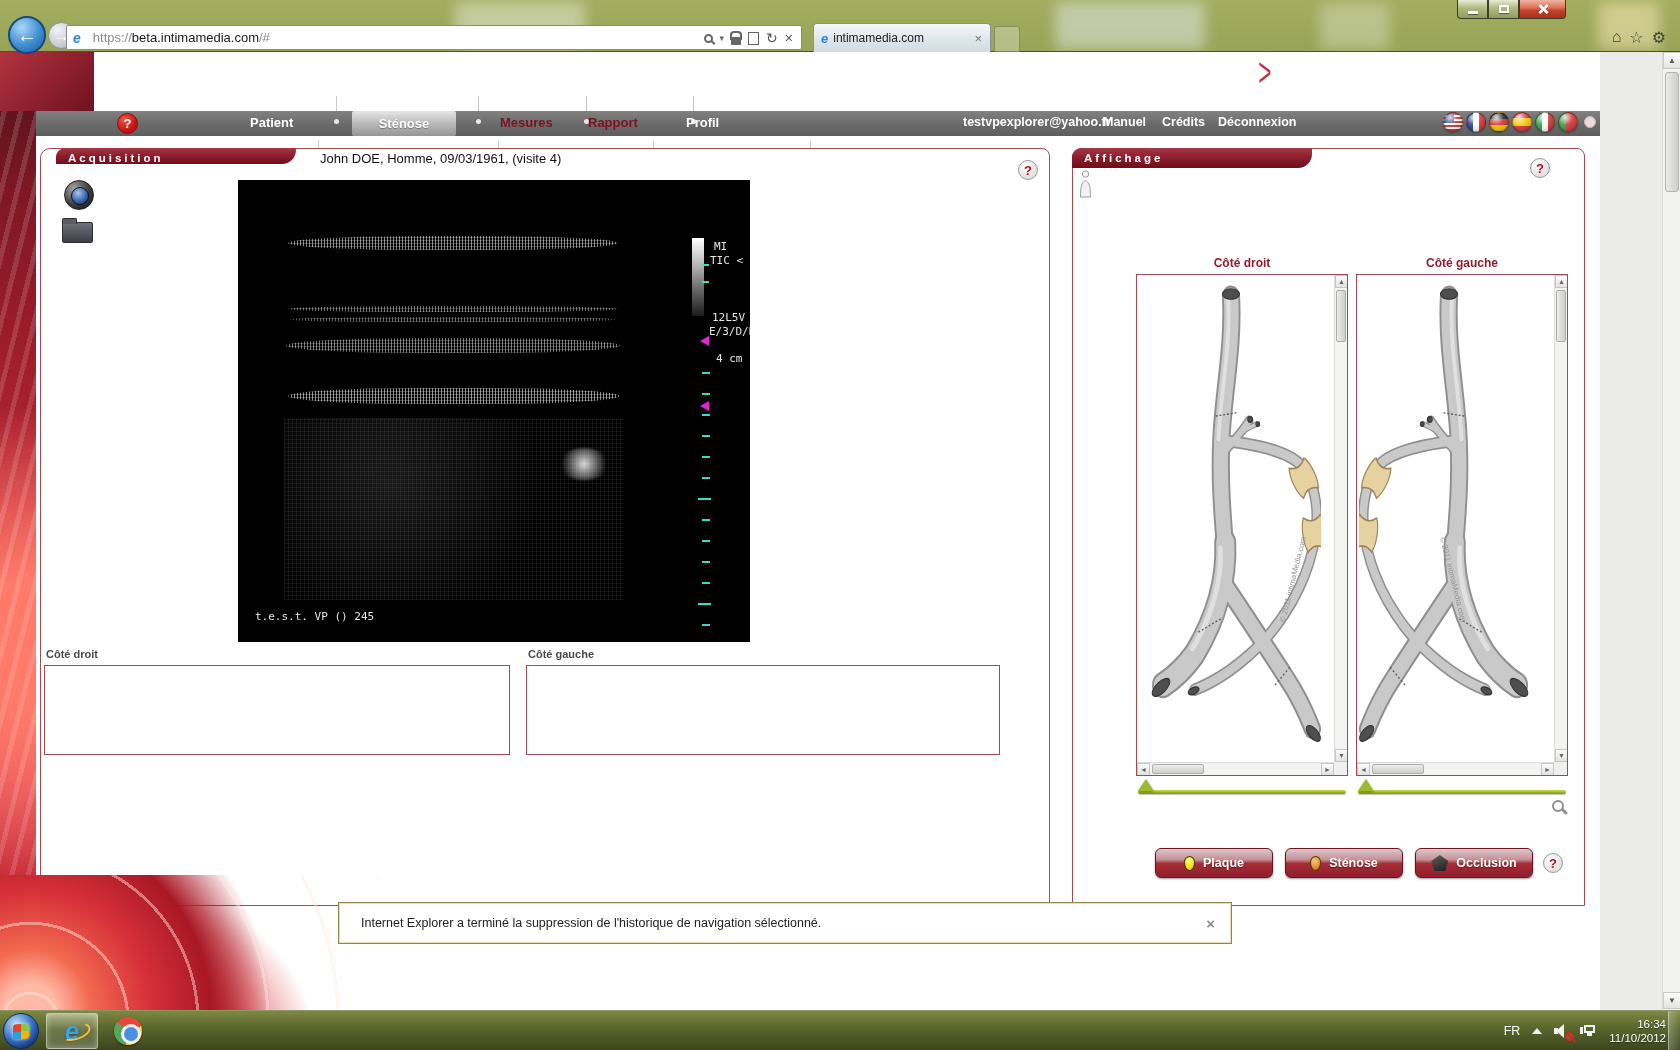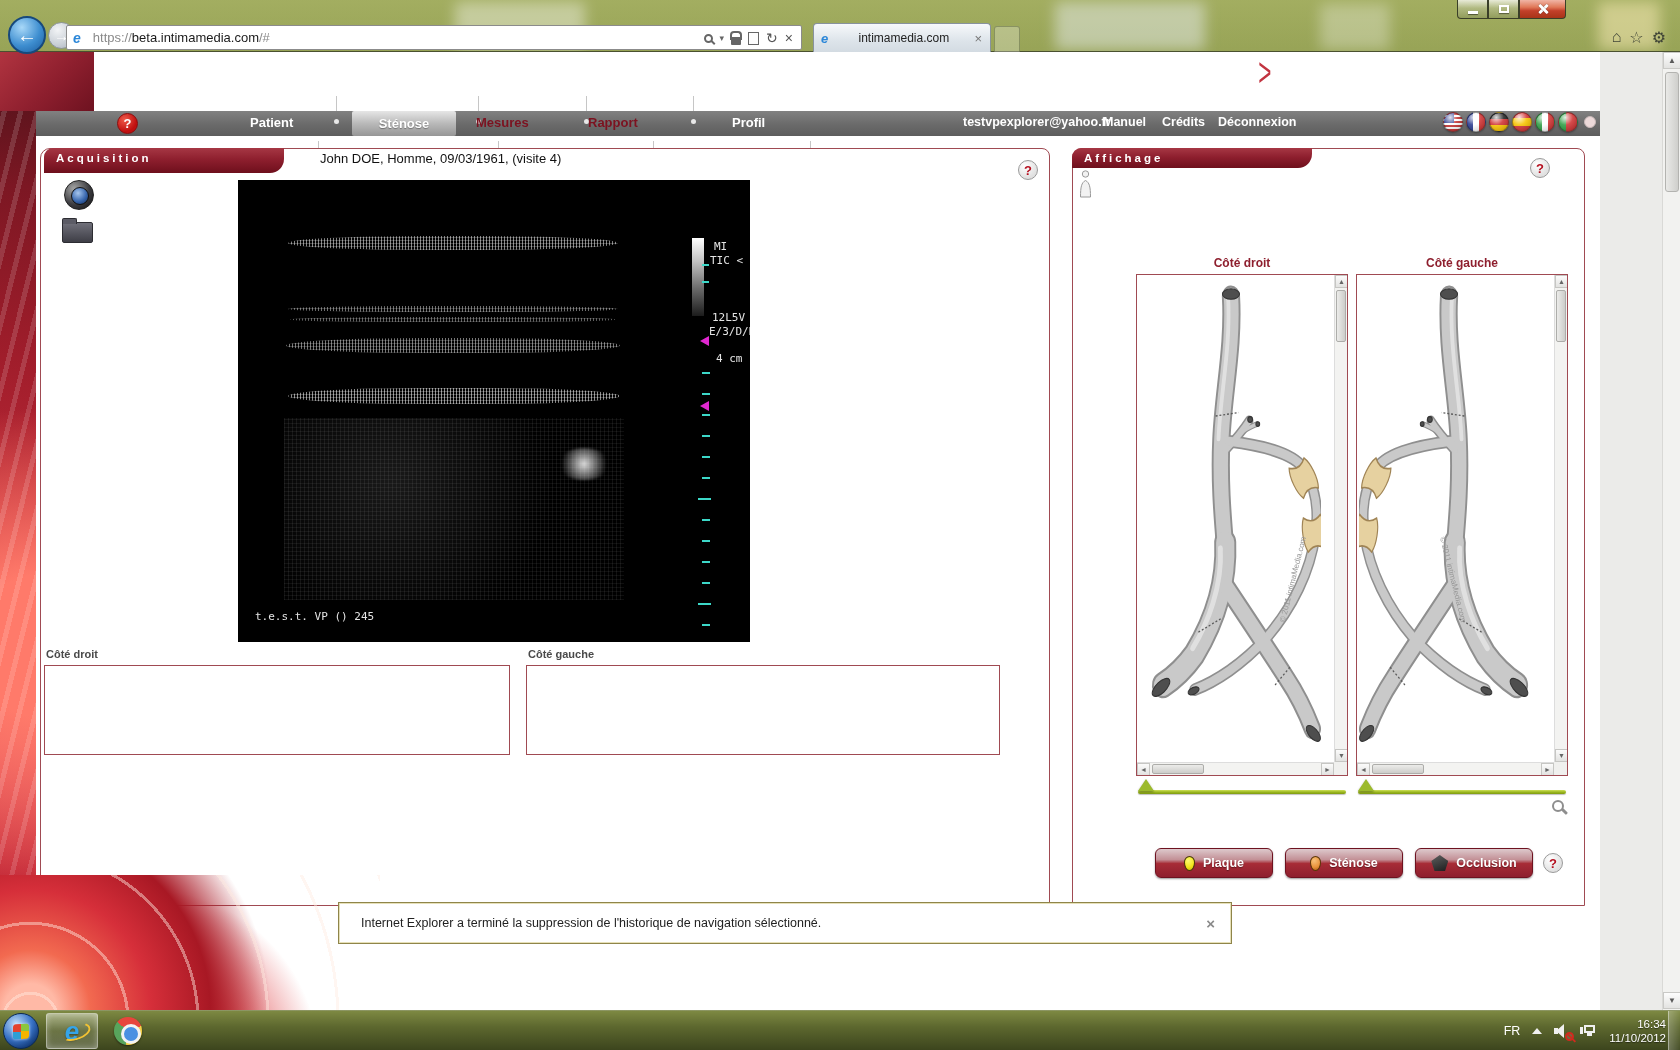--- a/index.html
+++ b/index.html
@@ -49,21 +49,21 @@
   .lock { width:10px; height:8px; background:#666; border-radius:1px; position:relative; margin-top:5px;}
   .lock::before { content:""; position:absolute; width:8px; height:7px; border:2px solid #666;
     border-bottom:none; border-radius:4px 4px 0 0; left:-1px; top:-6px;}
   .pageicon { width:11px; height:13px; border:1.5px solid #666; background:#fdfdfd;}
   .uicon { font-size:14px; color:#555; }
   #tab { left:813px; top:23px; width:178px; height:29px;
     background:linear-gradient(180deg,#f7f9fb,#dde4ea 60%,#d3dbe2);
     border:1px solid #88929e; border-bottom:none; border-radius:4px 4px 0 0;
     display:flex; align-items:center; }
   #tab .fav { margin-left:7px; color:#2a86d8; font-weight:bold; font-size:13px; font-style:italic;}
-  #tab .t { margin-left:5px; font-size:12px; color:#222; flex:1;text-align:center;}
+  #tab .t { margin-left:5px; font-size:12px; color:#222; flex:1;}
   #tab .x { margin-right:8px; color:#777; font-size:13px; }
   #tabstub { left:994px; top:26px; width:26px; height:26px; border-radius:3px 3px 0 0;
     background:rgba(255,255,255,.28); border:1px solid rgba(90,100,60,.5); border-bottom:none;}
   #chromeicons { right:14px; top:28px; display:flex; gap:8px; font-size:16px; color:#3f4436;}
 
   
   #content-white { left:36px; top:52px; width:1564px; height:958px; background:#fff; }
   #margin-strip { left:1600px; top:52px; width:62px; height:958px; background:#ebebe9; }
   #red-strip { left:0; top:52px; width:36px; height:958px;
     background:
@@ -384,44 +384,44 @@
   <div class="navtick" style="left:478px"></div>
   <div class="navtick" style="left:586px"></div>
   <div class="navtick" style="left:693px"></div>
   <div id="nav-help" class="abs">
       <span>?</span>
     </div>
   <div class="navitem" style="left:250px">Patient</div>
   <div class="navdot" style="left:334px"></div>
   <div id="nav-acquerir" class="abs">Sténose</div>
   <div class="navdot" style="left:476px"></div>
-  <div class="navitem red" style="left:476px">Mesures</div>
+  <div class="navitem red" style="left:500px">Mesures</div>
   <div class="navdot" style="left:584px"></div>
   <div class="navitem red" style="left:588px">Rapport</div>
   <div class="navdot" style="left:691px"></div>
-  <div class="navitem" style="left:732px">Profil</div>
+  <div class="navitem" style="left:686px">Profil</div>
   <div class="navright" style="left:963px">testvpexplorer@yahoo.fr</div>
   <div class="navright" style="left:1103px">Manuel</div>
   <div class="navright" style="left:1162px">Crédits</div>
   <div class="navright" style="left:1218px">Déconnexion</div>
   <div class="flag us" style="left:1443px"></div>
   <div class="flag fr" style="left:1466px"></div>
   <div class="flag de" style="left:1489px"></div>
   <div class="flag es" style="left:1512px"></div>
   <div class="flag it" style="left:1535px"></div>
   <div class="flag pt" style="left:1558px"></div>
   <div id="flag-more"></div>
 
   <div class="ptick" style="left:318px"></div>
   <div class="ptick" style="left:498px"></div>
   <div class="ptick" style="left:653px"></div>
   <div class="ptick" style="left:810px"></div>
 
   <div class="panel abs" style="left:40px;top:148px;width:1010px;height:758px;border-radius:10px 8px 0 0"></div>
-  <div class="ptab abs" style="left:44px;top:148px;width:240px;height:25px">Acquisition</div>
+  <div class="ptab abs" style="left:56px;top:148px;width:240px;height:16px">Acquisition</div>
   <div class="abs" style="left:320px;top:151px;font-size:13px;color:#111">John DOE, Homme, 09/03/1961, (visite 4)</div>
   <div class="help-circ abs" style="left:1018px;top:160px">
       <span>?</span>
     </div>
 
   <div id="cam" class="abs"></div>
   <div id="folder" class="abs"></div>
 
   <div id="us" class="abs">
     <div class="usband" style="left:50px;top:56px;width:330px;height:14px;opacity:.95"></div>

